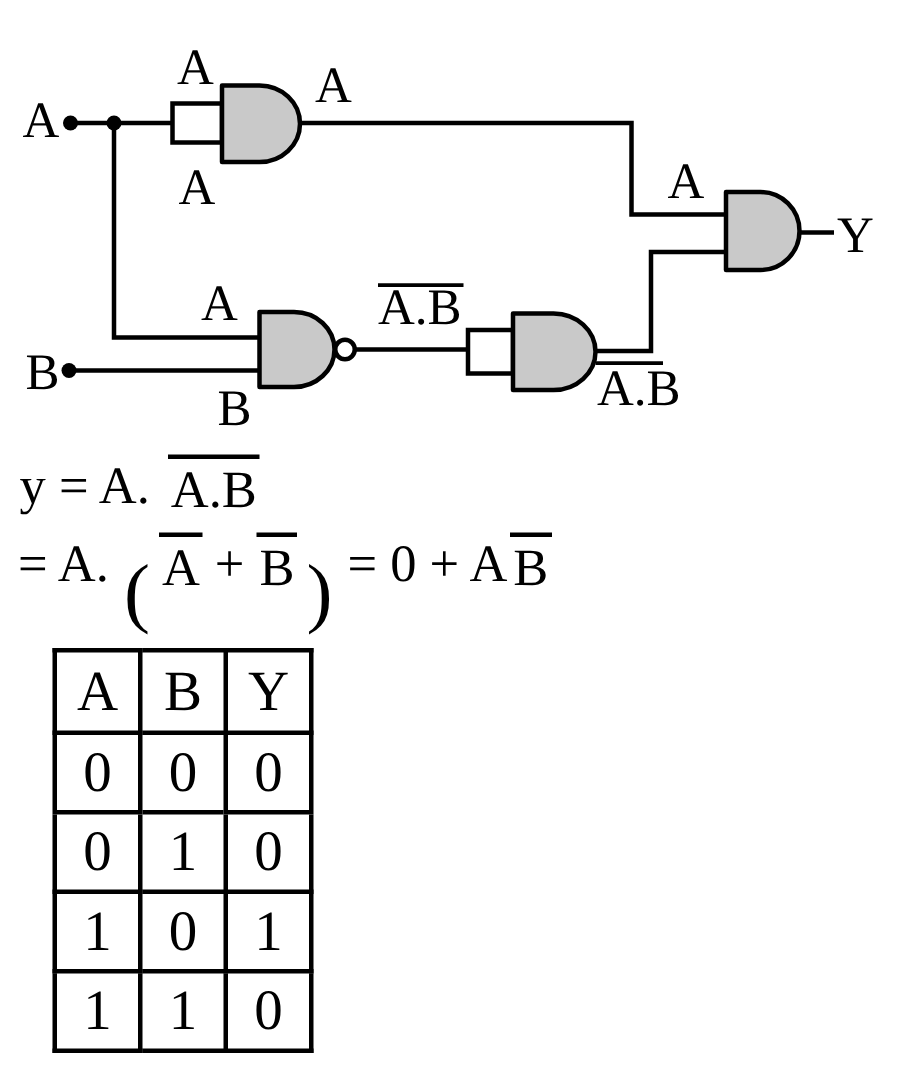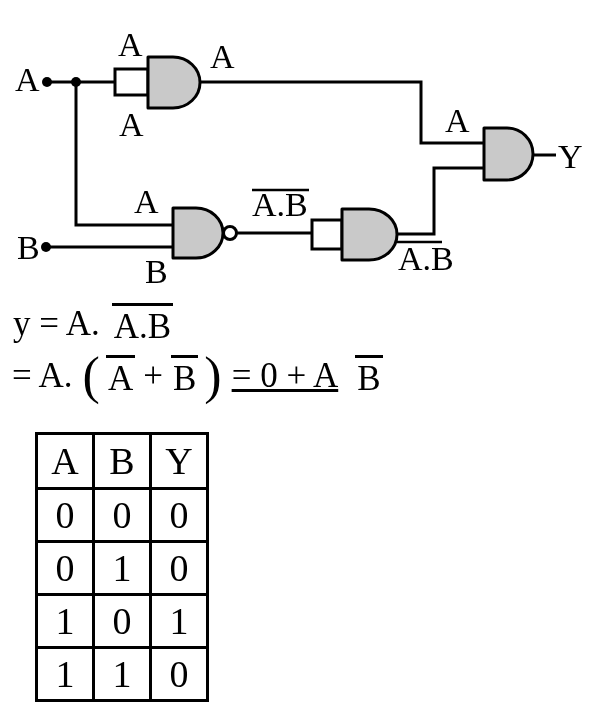--- a/index.html
+++ b/index.html
@@ -20,38 +20,38 @@
   .tiebox{ fill: var(--background, #fff); stroke: var(--line-color, #000); stroke-width: 3; }
   .dot   { fill: var(--line-color, #000); stroke: none; }
   .bubble{ fill: var(--background, #fff); stroke: var(--line-color, #000); stroke-width: 3; }
   .lbl   { font-family: "Liberation Serif", "DejaVu Serif", serif; font-size: 34px; fill: var(--line-color, #000); }
   .bar   { stroke: var(--line-color, #000); stroke-width: 2.5; }
 
   
   .eq {
     position: absolute;
     display: flex;
-    align-items: center;
+    align-items: flex-end;
     font-size: 35px;
     white-space: pre;
   }
   .eq1 { left: 13px; top: 303px; }
   .eq2 { left: 12px; top: 355px; }
   .ov {
     display: inline-block;
     border-top: 3px solid var(--line-color, #000);
     padding: 3px 2px 0 2px;
     line-height: 1.0;
   }
   .eq1 .ov { margin-left: 12px; }
   .paren { font-size: 52px; line-height: 0; }
   .paren-open  { margin-left: 10px; margin-right: 6px; }
   .paren-close { margin-left: 6px;  margin-right: 10px; }
   .plus { margin: 0 8px; }
-  .mid  { margin-right: 17px; text-decoration: underline; }
+  .mid  { margin-right: 2px; }
 
   
   .truth-table {
     position: absolute;
     left: 35px;
     top: 432px;
     border-collapse: collapse;
     font-size: 38px;
     text-align: center;
   }

